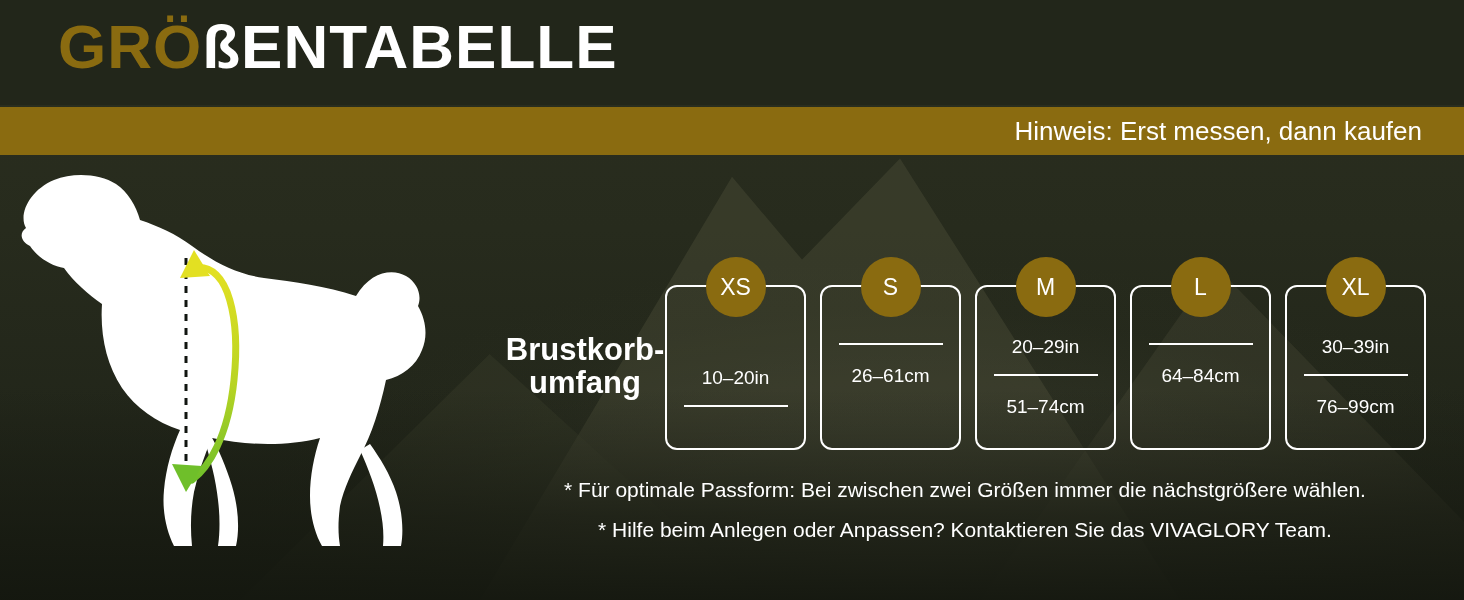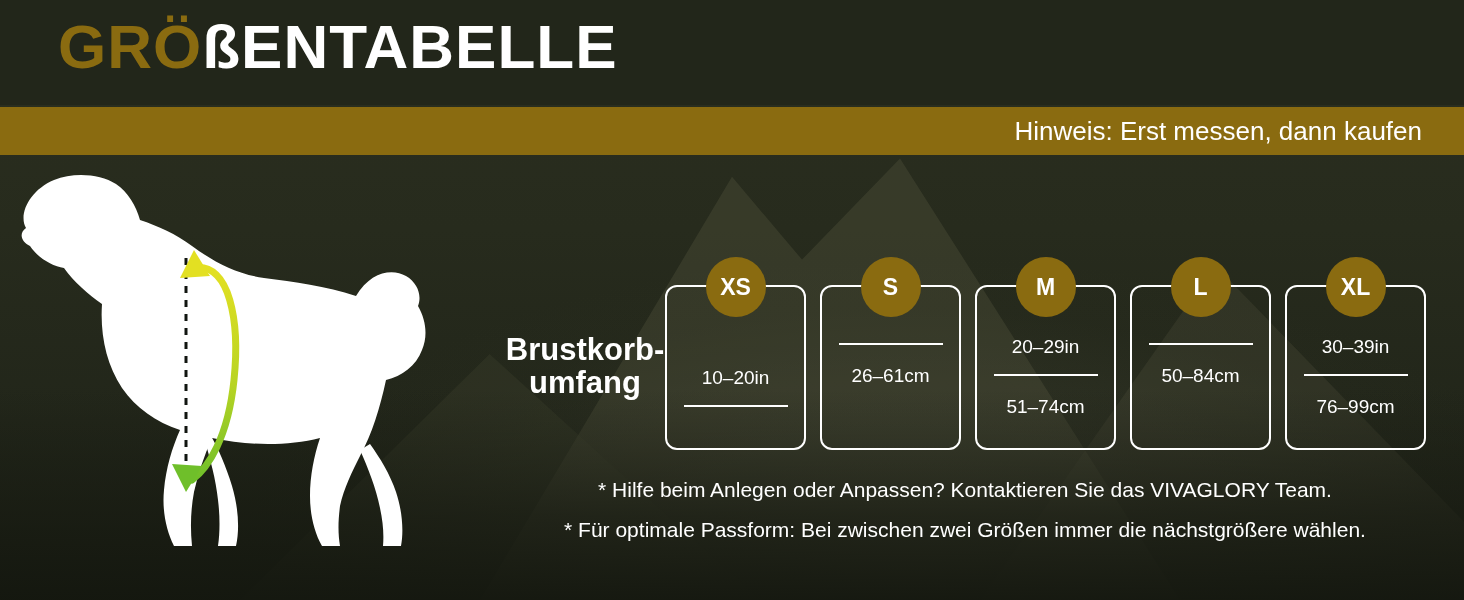--- a/index.html
+++ b/index.html
@@ -148,21 +148,21 @@
     position: absolute;
     top: -30px;
     left: 50%;
     transform: translateX(-50%);
     width: 60px;
     height: 60px;
     border-radius: 50%;
     background: #8a6b10;
     color: #ffffff;
     font-size: 23px;
-    font-weight: bold;
+    font-weight: normal;
     display: flex;
     align-items: center;
     justify-content: center;
   }
   .val {
     font-size: 19px;
     color: #ffffff;
     line-height: 30px;
     height: 62px;
     display: flex;
@@ -300,31 +300,31 @@
       <div class="card">
         <div class="badge">M</div>
         <div class="val top">20–29in</div>
         <div class="divider"></div>
         <div class="val">51–74cm</div>
       </div>
 
       <div class="card">
         <div class="badge">L</div>
         <div class="divider"></div>
-        <div class="val">50–84cm</div>
+        <div class="val">64–84cm</div>
       </div>
 
       <div class="card">
         <div class="badge">XL</div>
         <div class="val top">30–39in</div>
         <div class="divider"></div>
         <div class="val">76–99cm</div>
       </div>
 
     </div>
   </div>
 
   <div class="notes">
+    <div class="note">* Für optimale Passform: Bei zwischen zwei Größen immer die nächstgrößere wählen.</div>
     <div class="note">* Hilfe beim Anlegen oder Anpassen? Kontaktieren Sie das VIVAGLORY Team.</div>
-    <div class="note">* Für optimale Passform: Bei zwischen zwei Größen immer die nächstgrößere wählen.</div>
   </div>
 
 </div>
 
 </body></html>

